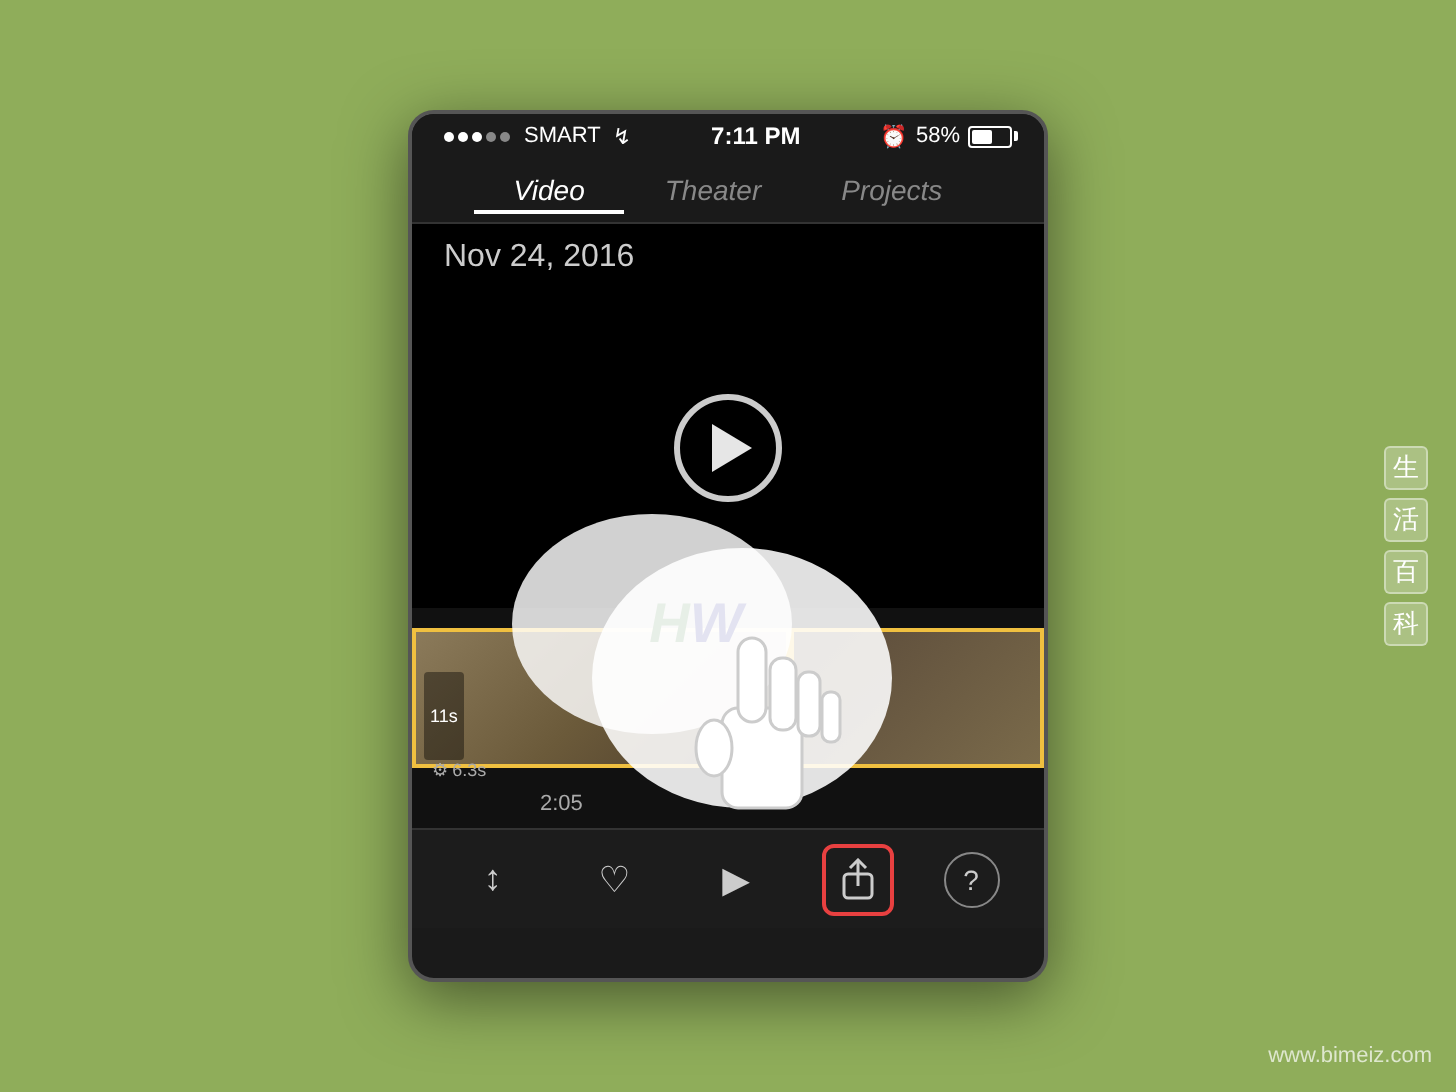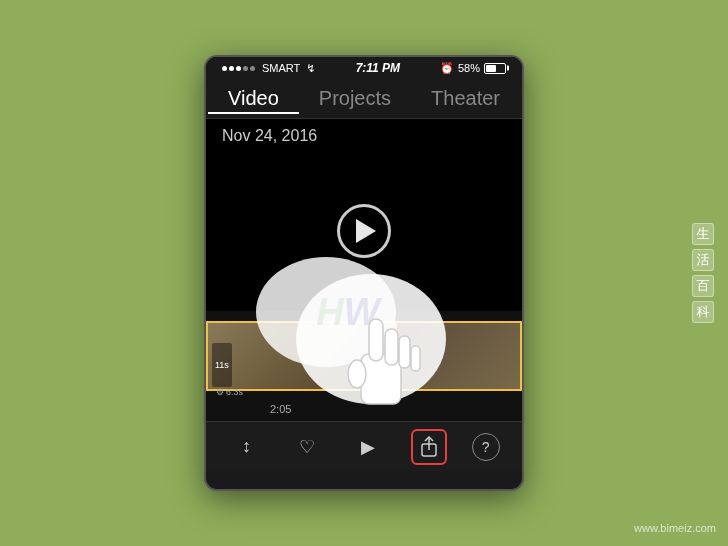--- a/index.html
+++ b/index.html
@@ -33,21 +33,21 @@
       align-items: center;
       justify-content: space-between;
       padding: 0 16px;
       font-size: 11px;
       color: #fff;
     }
     .status-left { display: flex; align-items: center; gap: 3px; }
     .status-dots { display: flex; gap: 2px; }
     .status-dot { width: 5px; height: 5px; border-radius: 50%; background: #fff; }
     .status-dot.dim { background: #888; }
-    .status-center { font-size: 12px; font-weight: 600; font-style: italic; }
+    .status-center { font-size: 12px; font-weight: 600; }
     .status-right { display: flex; align-items: center; gap: 4px; font-size: 11px; }
     .battery-icon {
       width: 22px;
       height: 11px;
       border: 1.5px solid #fff;
       border-radius: 2px;
       position: relative;
       display: flex;
       align-items: center;
       padding: 1px;
@@ -73,23 +73,24 @@
     .nav-tabs {
       background: #1a1a1a;
       display: flex;
       justify-content: center;
       gap: 0;
       padding: 6px 0 4px;
       border-bottom: 1px solid #333;
     }
     .nav-tab {
       color: #888;
-      font-size: 20px;
+      font-size: 14px;
       padding: 2px 20px;
       cursor: pointer;
+      font-style: italic;
     }
     .nav-tab.active {
       color: #fff;
       border-bottom: 2px solid #fff;
     }
 
     
     .date-label {
       background: #000000;
       color: #ccc;
@@ -239,21 +240,21 @@
       width: 140px;
       height: 110px;
       display: flex;
       flex-direction: column;
       align-items: center;
       justify-content: center;
       z-index: 5;
     }
 
     .hw-logo {
-      font-size: 38px;
+      font-size: 28px;
       font-weight: 900;
       line-height: 1;
       font-style: italic;
       margin-left: 44px;
     }
     .hw-logo .h-letter { color: #3a7a3a; }
     .hw-logo .w-letter { color: #1a1a8a; }
 
     
     .page-watermark {
@@ -321,22 +322,22 @@
         <span>⏰</span>
         <span>58%</span>
         <div class="battery-icon">
           <div class="battery-fill" style="width:58%;"></div>
         </div>
       </div>
     </div>
 
     <div class="nav-tabs">
       <div class="nav-tab active">Video</div>
+      <div class="nav-tab">Theater</div>
       <div class="nav-tab">Projects</div>
-      <div class="nav-tab">Theater</div>
     </div>
 
     <div class="date-label">Nov 24, 2016</div>
 
     <div class="video-area">
       <div class="play-btn-circle">
         <div class="play-triangle"></div>
       </div>
     </div>
 

